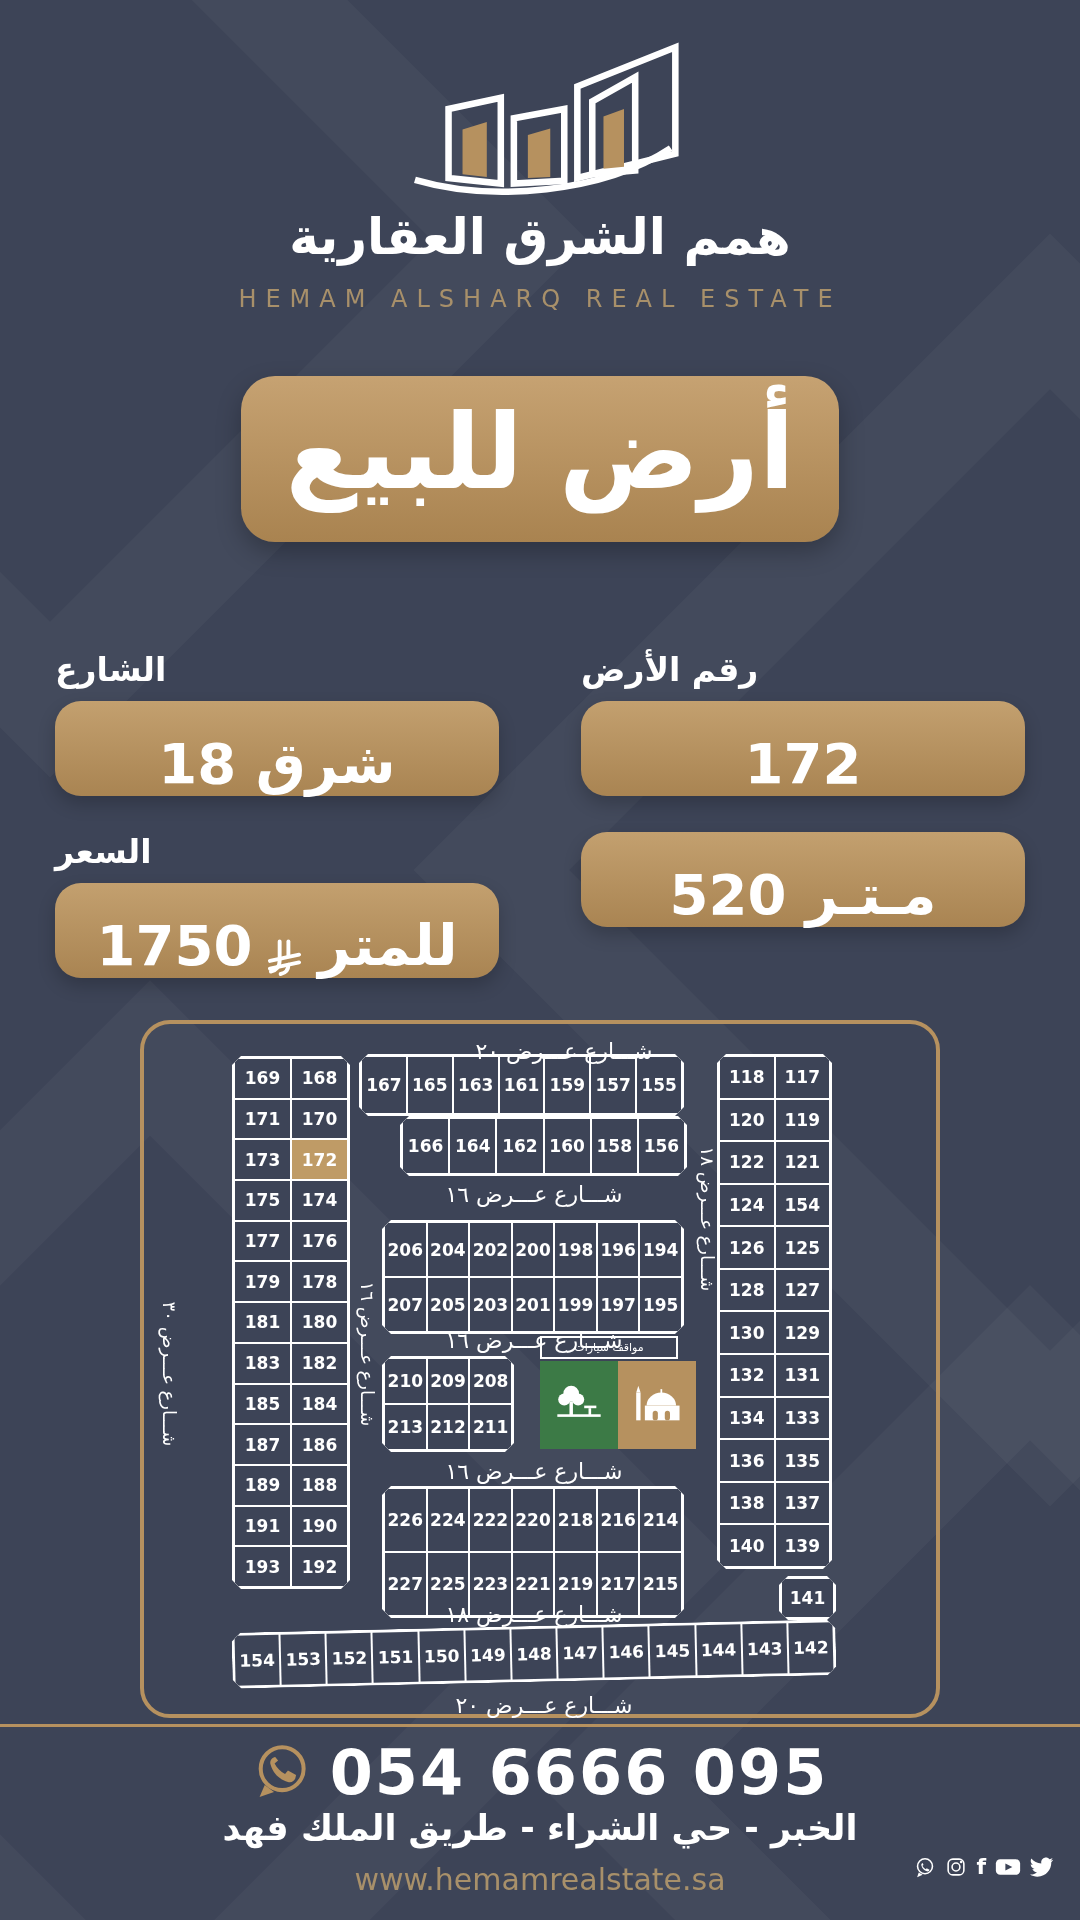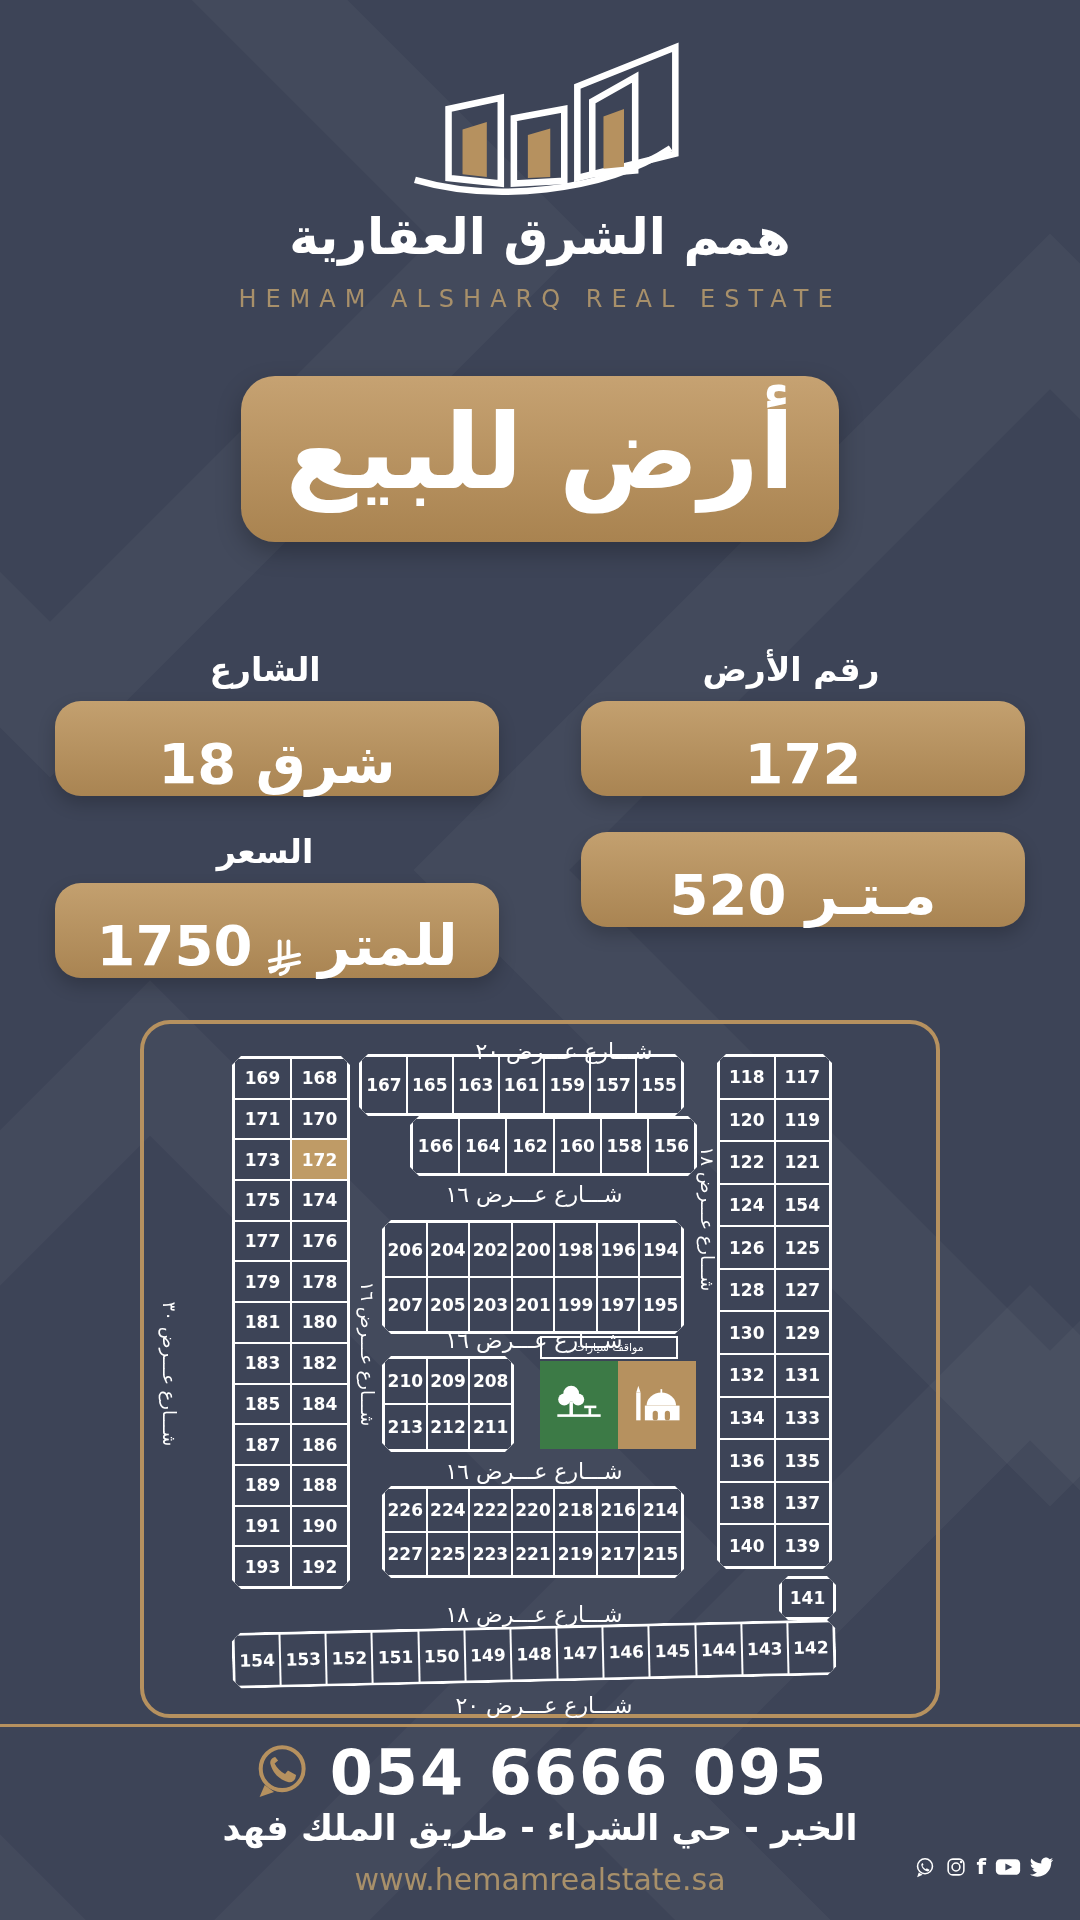--- a/index.html
+++ b/index.html
@@ -20,21 +20,21 @@
 
   
   .banner{position:absolute;top:376px;left:50%;transform:translateX(-50%);width:598px;height:166px;
     background:linear-gradient(180deg,#c6a272,#a98350);border-radius:34px;display:flex;align-items:center;justify-content:center;
     box-shadow:0 10px 24px rgba(0,0,0,.25);}
   .banner .t{color:#fff;font-size:104px;font-weight:bold;direction:rtl;line-height:1;padding-bottom:14px;}
   .subtitle{position:absolute;top:556px;width:100%;text-align:center;color:#b6915f;font-size:41px;font-weight:bold;direction:rtl;}
 
   
   .fields{position:absolute;top:650px;left:55px;right:55px;display:grid;grid-template-columns:1fr 1fr;column-gap:82px;row-gap:36px;direction:rtl;}
-  .field .lbl{color:#fff;font-size:33px;font-weight:bold;text-align:center;padding-right:24px;margin-bottom:12px;}
+  .field .lbl{color:#fff;font-size:33px;font-weight:bold;text-align:left;padding-right:24px;margin-bottom:12px;}
   .field .box{height:95px;border-radius:26px;background:linear-gradient(180deg,#c3a06f,#a98452);
     display:flex;align-items:flex-end;justify-content:center;gap:16px;direction:ltr;
     color:#fff;font-size:56px;font-weight:bold;box-shadow:0 8px 18px rgba(0,0,0,.2);}
   .field .box .riyal{display:inline-flex;}
 
   
   .map{position:absolute;left:140px;top:1020px;width:800px;height:698px;border:4px solid #b6915f;border-radius:30px;}
   .map-canvas{position:absolute;inset:0;}
   .block{position:absolute;background:#fff;padding:3px;
     clip-path:polygon(9px 0,calc(100% - 9px) 0,100% 9px,100% calc(100% - 9px),calc(100% - 9px) 100%,9px 100%,0 calc(100% - 9px),0 9px);}
@@ -195,21 +195,21 @@
             <div class="grid" style="grid-template-rows: repeat(1, 1fr); grid-template-columns: repeat(7, 1fr);">
               <div class="cell">167</div>
               <div class="cell">165</div>
               <div class="cell">163</div>
               <div class="cell">161</div>
               <div class="cell">159</div>
               <div class="cell">157</div>
               <div class="cell">155</div>
             </div>
           </div>
-          <div class="block" style="left: 266px; top: 92px; width: 287px; height: 60px;">
+          <div class="block" style="left: 256px; top: 92px; width: 287px; height: 60px;">
             <div class="grid" style="grid-template-rows: repeat(1, 1fr); grid-template-columns: repeat(6, 1fr);">
               <div class="cell">166</div>
               <div class="cell">164</div>
               <div class="cell">162</div>
               <div class="cell">160</div>
               <div class="cell">158</div>
               <div class="cell">156</div>
             </div>
           </div>
           <div class="block" style="left: 238px; top: 196px; width: 302px; height: 114px;">
@@ -233,21 +233,21 @@
           <div class="block" style="left: 238px; top: 332px; width: 132px; height: 96px;">
             <div class="grid" style="grid-template-rows: repeat(2, 1fr); grid-template-columns: repeat(3, 1fr);">
               <div class="cell">210</div>
               <div class="cell">209</div>
               <div class="cell">208</div>
               <div class="cell">213</div>
               <div class="cell">212</div>
               <div class="cell">211</div>
             </div>
           </div>
-          <div class="block" style="left: 238px; top: 462px; width: 302px; height: 92px;">
+          <div class="block" style="left: 238px; top: 462px; width: 302px; height: 132px;">
             <div class="grid" style="grid-template-rows: repeat(2, 1fr); grid-template-columns: repeat(7, 1fr);">
               <div class="cell">226</div>
               <div class="cell">224</div>
               <div class="cell">222</div>
               <div class="cell">220</div>
               <div class="cell">218</div>
               <div class="cell">216</div>
               <div class="cell">214</div>
               <div class="cell">227</div>
               <div class="cell">225</div>

